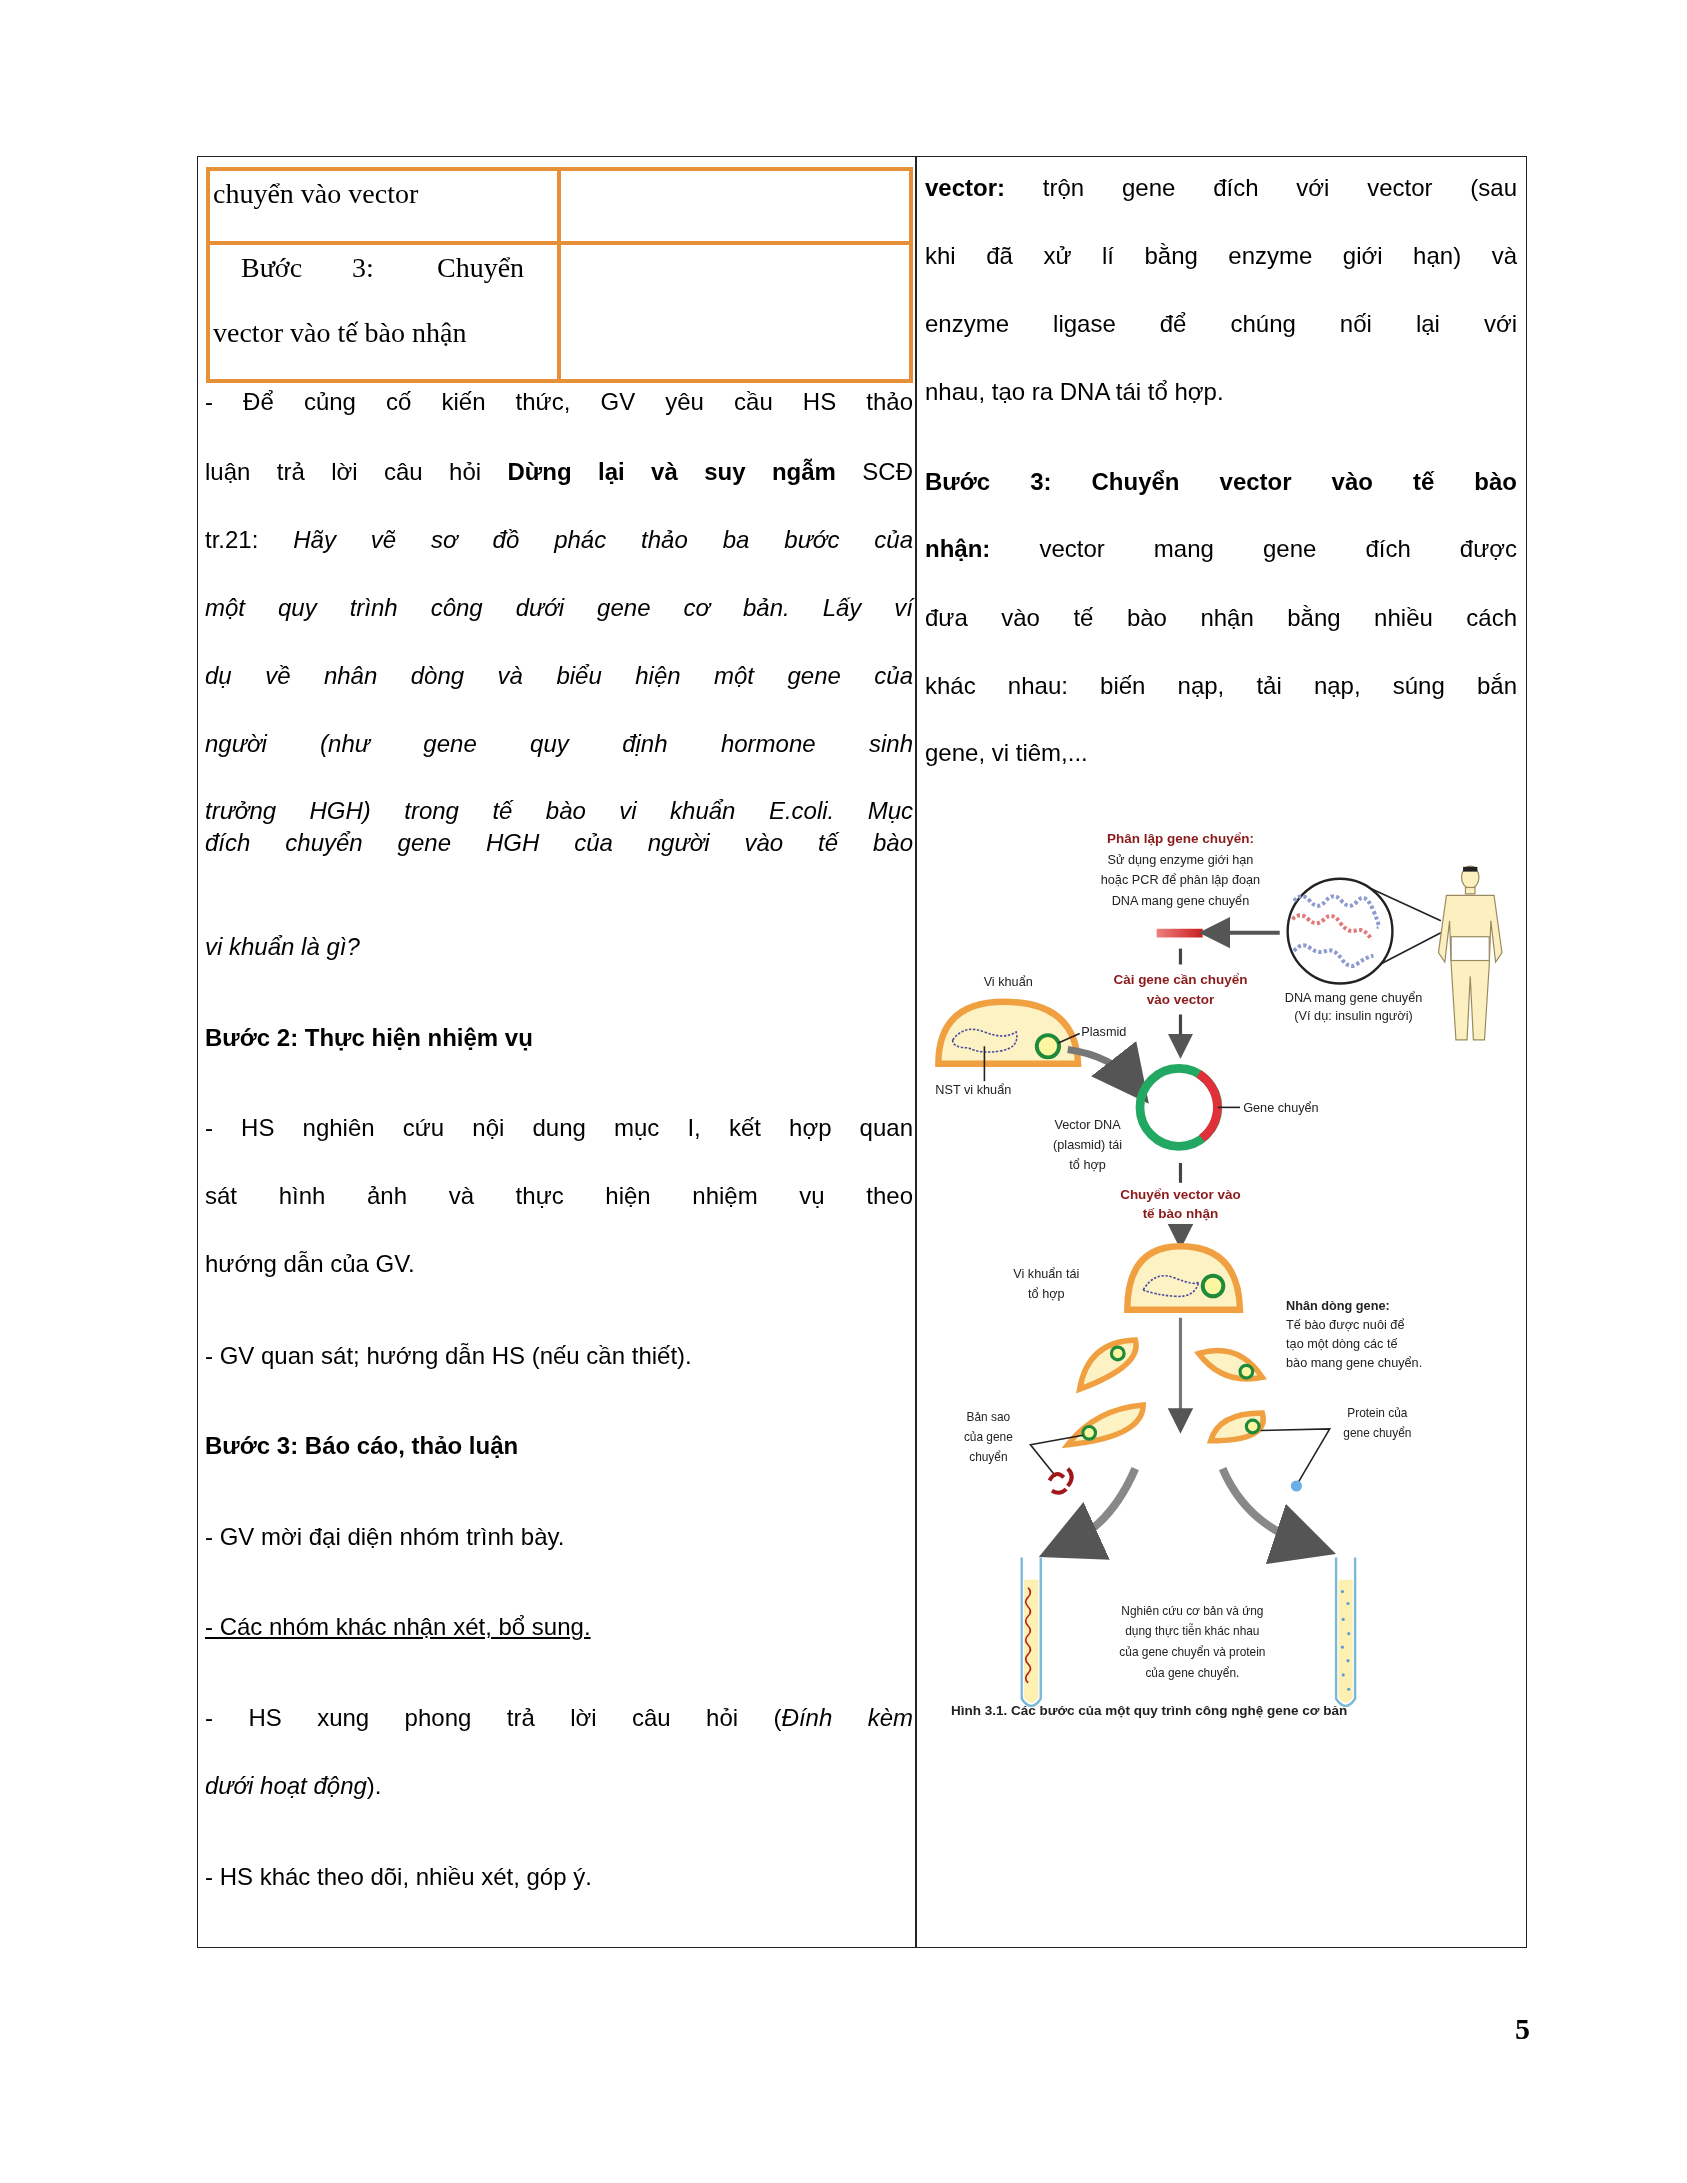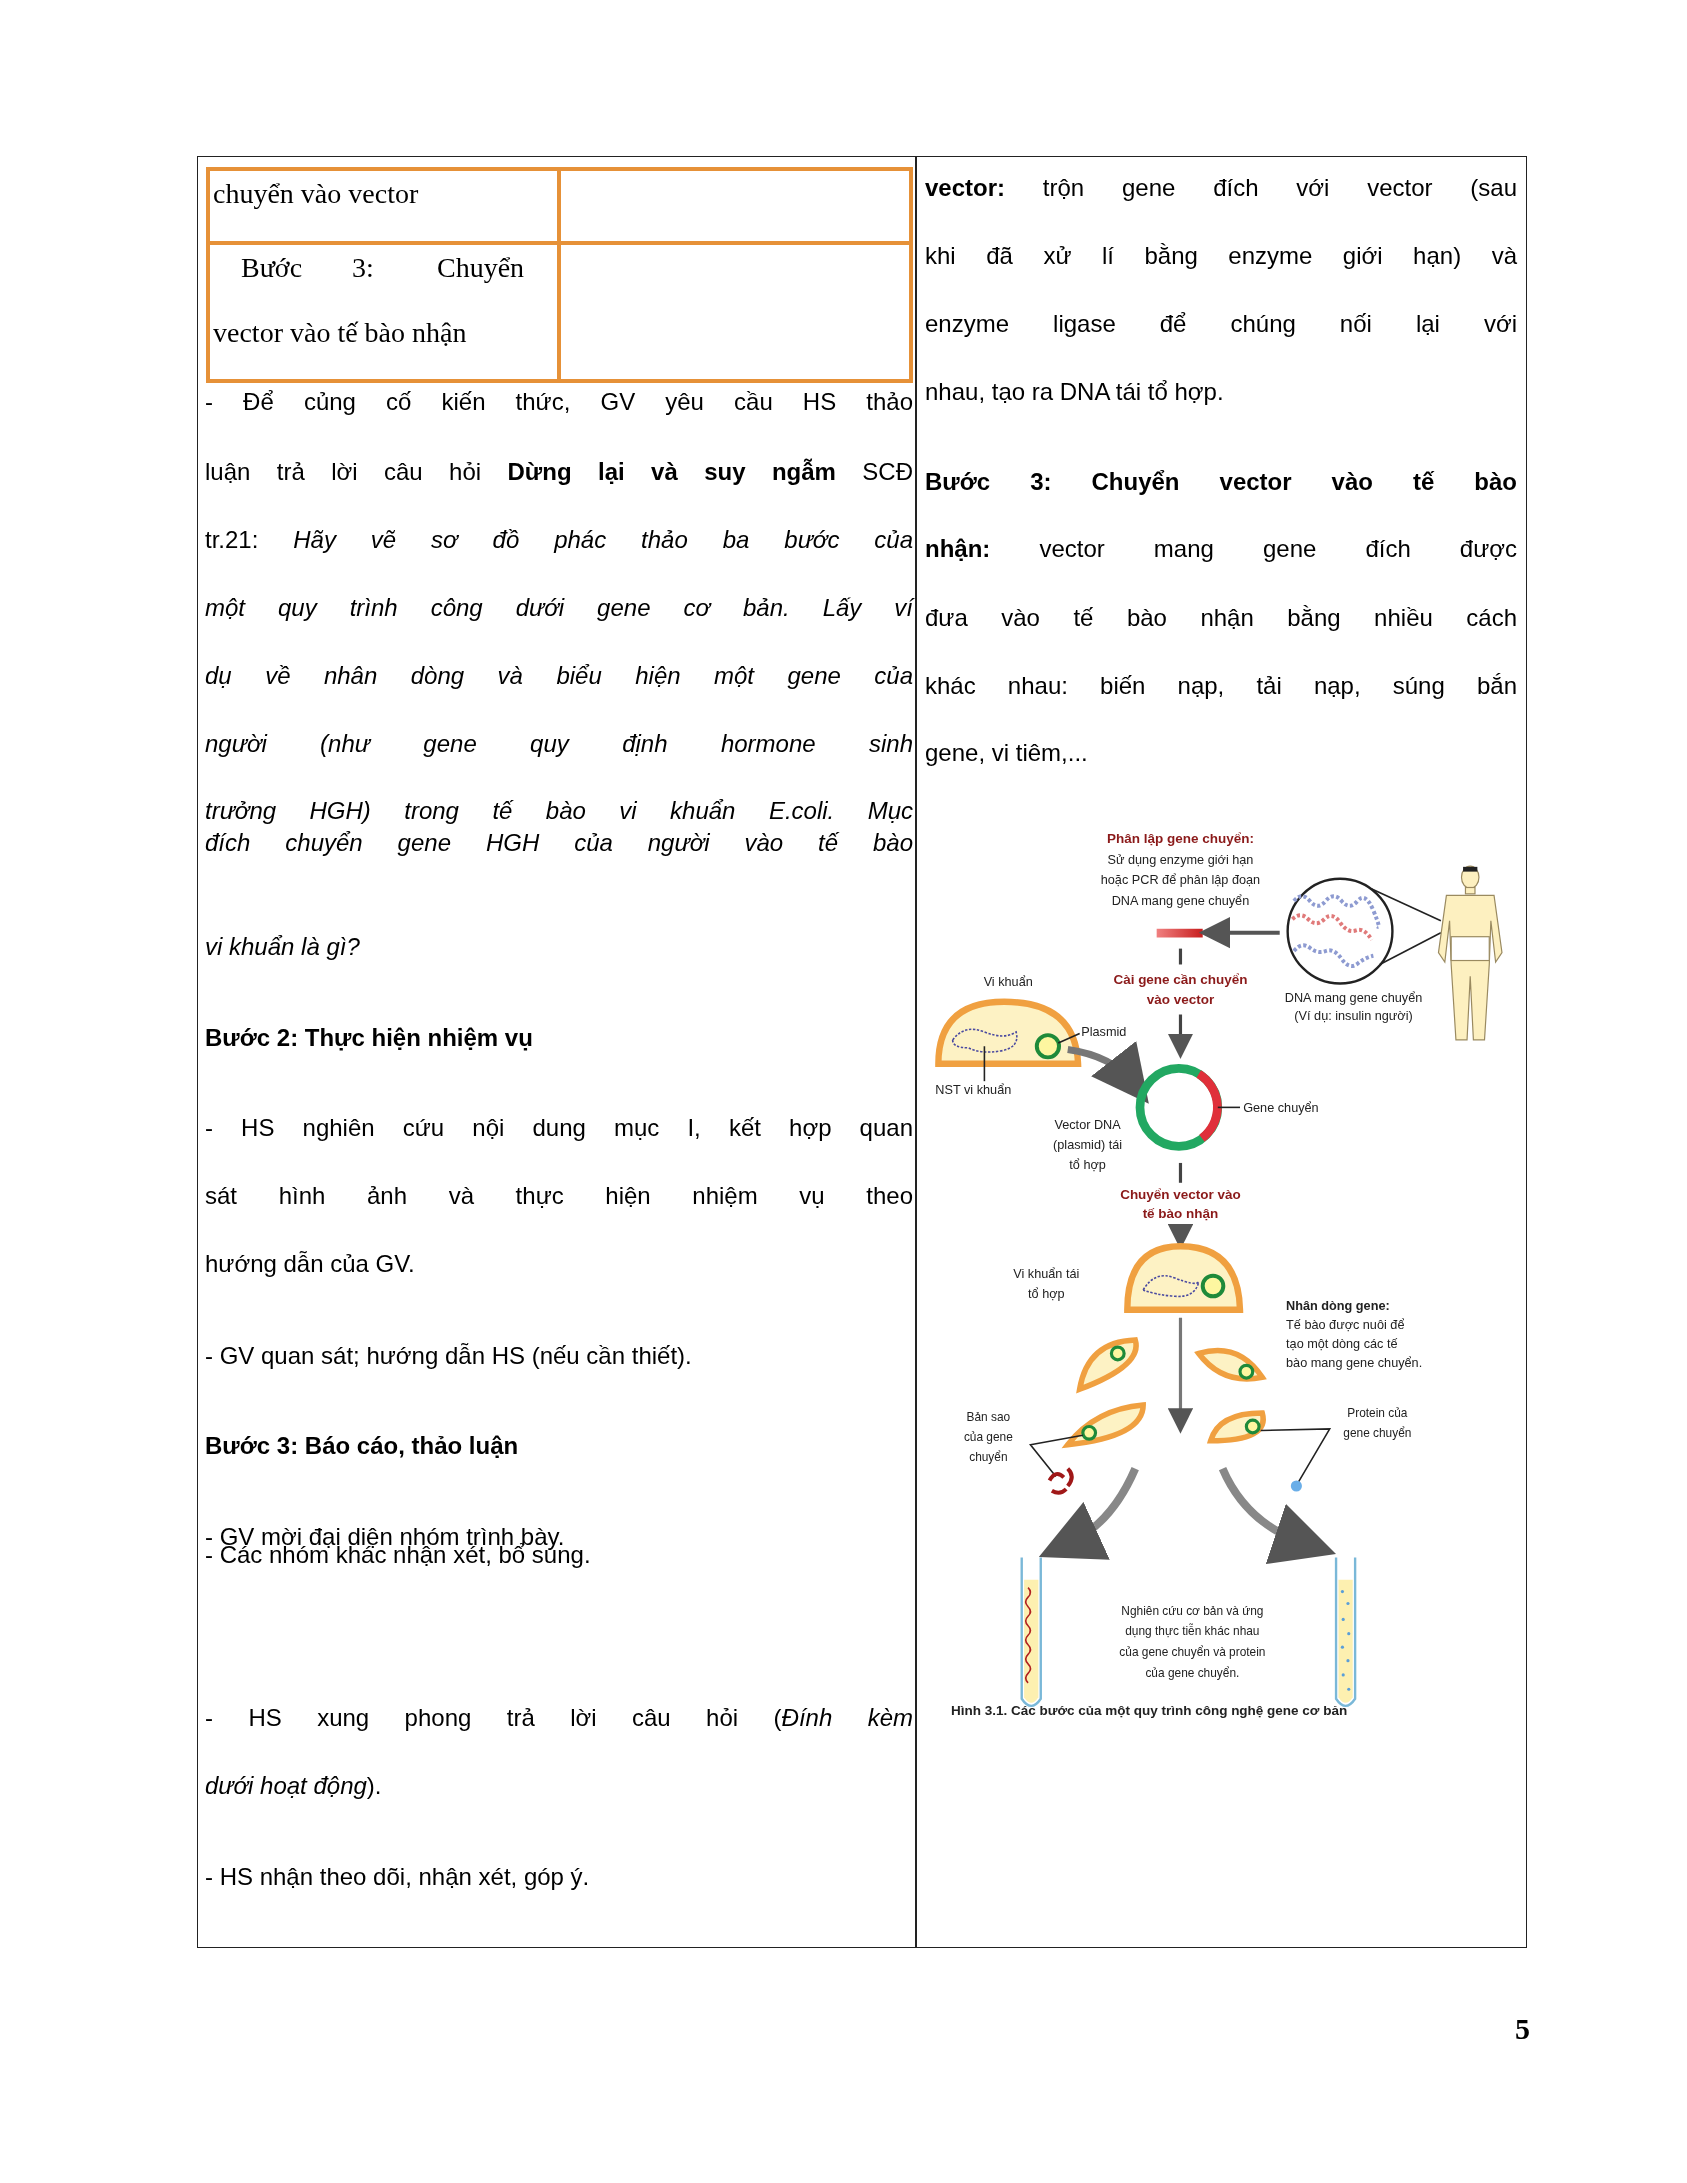--- a/index.html
+++ b/index.html
@@ -50,24 +50,24 @@
 <div class="jline i noj" style="top:928px;">vi khuẩn là gì?</div>
 
 <div class="jline b noj" style="top:1019px;">Bước 2: Thực hiện nhiệm vụ</div>
 <div class="jline" style="top:1109px;">- HS nghiên cứu nội dung mục I, kết hợp quan</div>
 <div class="jline" style="top:1177px;">sát hình ảnh và thực hiện nhiệm vụ theo</div>
 <div class="jline noj" style="top:1245px;">hướng dẫn của GV.</div>
 <div class="jline noj" style="top:1337px;">- GV quan sát; hướng dẫn HS (nếu cần thiết).</div>
 
 <div class="jline b noj" style="top:1427px;">Bước 3: Báo cáo, thảo luận</div>
 <div class="jline noj" style="top:1518px;">- GV mời đại diện nhóm trình bày.</div>
-<div class="jline noj" style="top:1536px;">- Các nhóm khác nhận xét, bổ sung.</div>
+<div class="jline noj" style="top:1608px;text-decoration:underline;">- Các nhóm khác nhận xét, bổ sung.</div>
 <div class="jline" style="top:1699px;"><span>- HS xung phong trả lời câu hỏi (</span><span class="i">Đính kèm</span></div>
 <div class="jline noj" style="top:1767px;"><span class="i">dưới hoạt động</span><span>).</span></div>
-<div class="jline noj" style="top:1858px;">- HS nhận theo dõi, nhận xét, góp ý.</div>
+<div class="jline noj" style="top:1858px;">- HS khác theo dõi, nhiều xét, góp ý.</div>
 
 <div class="jline r" style="top:169px;"><span class="b">vector:</span><span> trộn gene đích với vector (sau</span></div>
 <div class="jline r" style="top:237px;">khi đã xử lí bằng enzyme giới hạn) và</div>
 <div class="jline r" style="top:305px;">enzyme ligase để chúng nối lại với</div>
 <div class="jline r noj" style="top:373px;">nhau, tạo ra DNA tái tổ hợp.</div>
 <div class="jline r b" style="top:463px;">Bước 3: Chuyển vector vào tế bào</div>
 <div class="jline r" style="top:530px;"><span class="b">nhận:</span><span> vector mang gene đích được</span></div>
 <div class="jline r" style="top:599px;">đưa vào tế bào nhận bằng nhiều cách</div>
 <div class="jline r" style="top:667px;">khác nhau: biến nạp, tải nạp, súng bắn</div>
 <div class="jline r noj" style="top:734px;">gene, vi tiêm,...</div>

